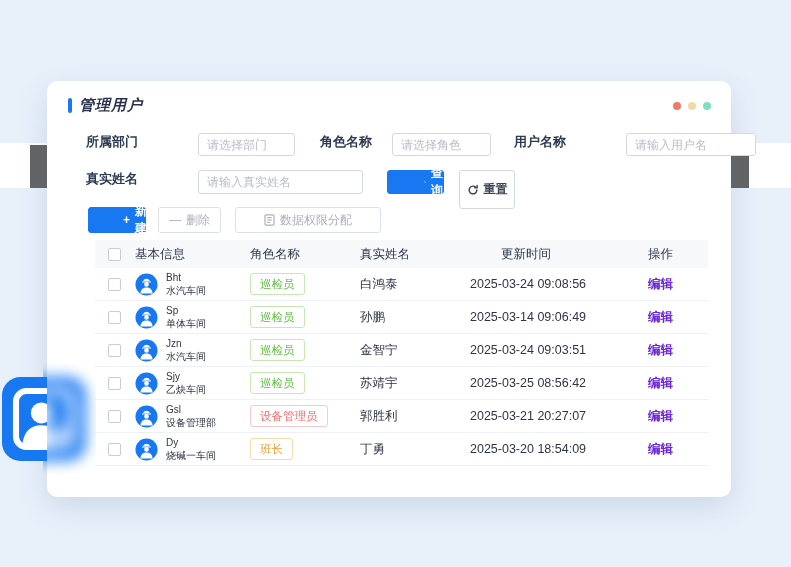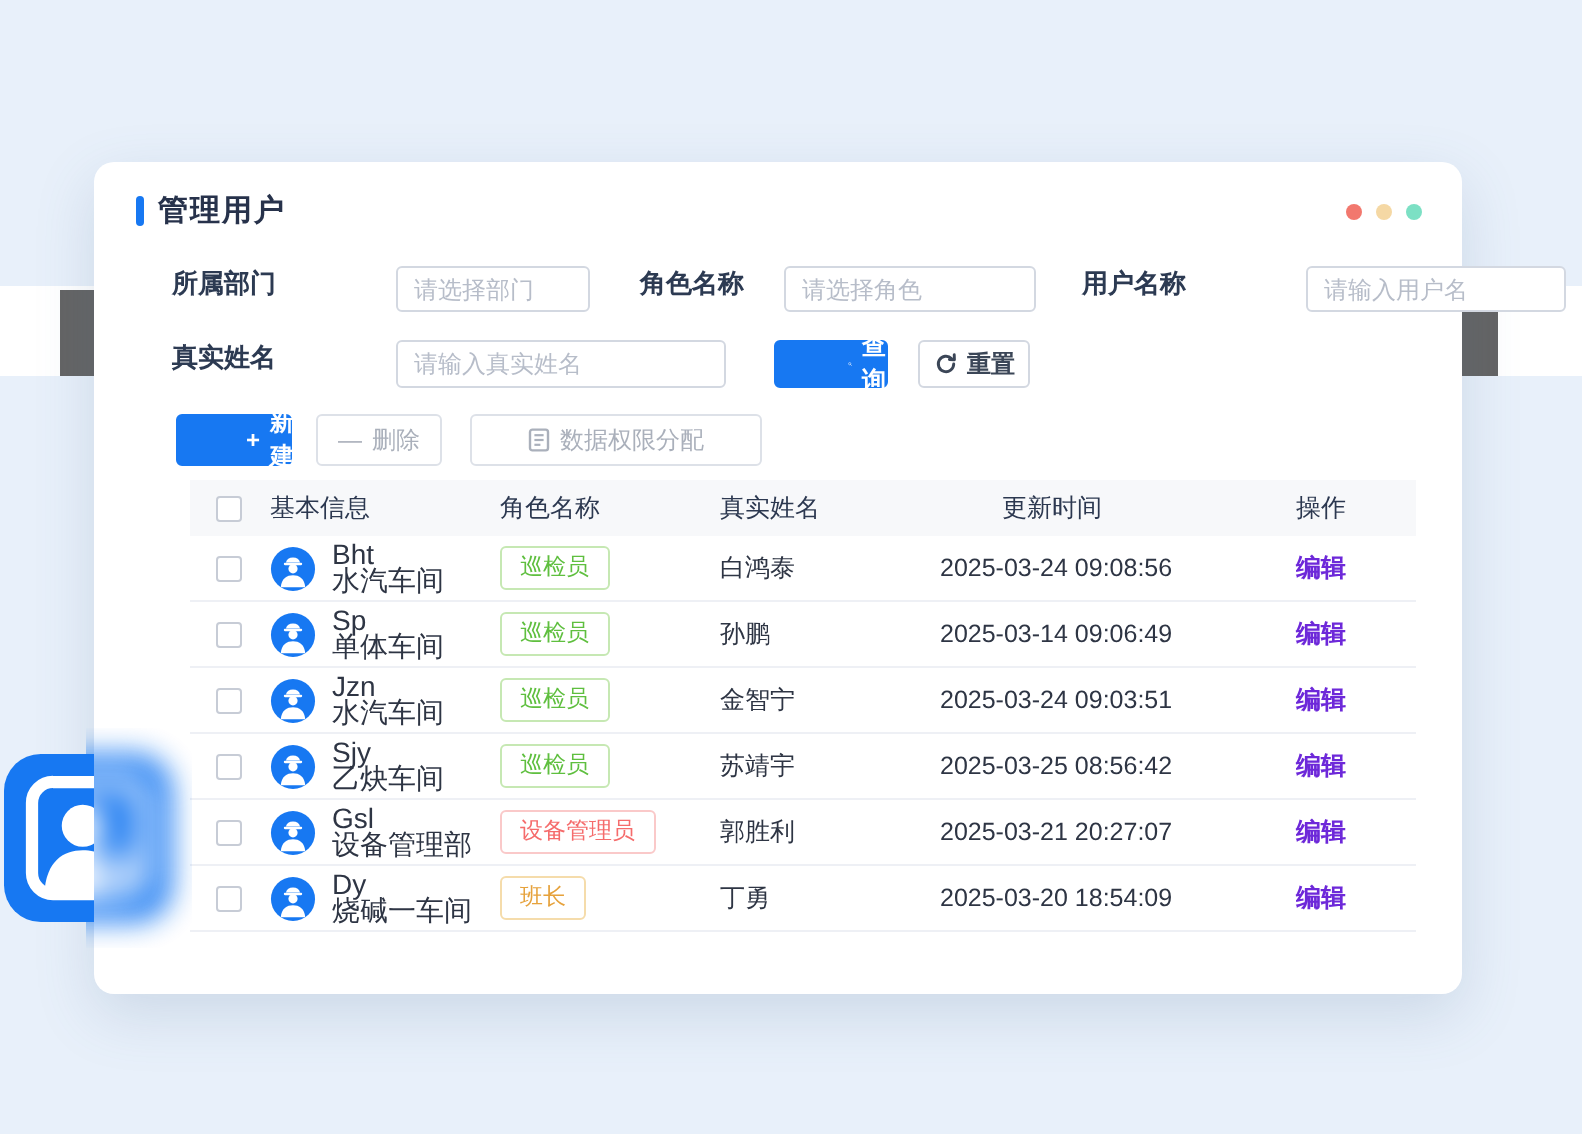--- a/index.html
+++ b/index.html
@@ -11,45 +11,45 @@
   .bg-bar { position:absolute; top:145px; height:43px; background:#646464; }
   .bg-bar.left { left:30px; width:17px; }
   .bg-bar.right { left:731px; width:18px; }
 
   
   .card { position:absolute; left:47px; top:81px; width:684px; height:416px; background:#fff;
           border-radius:10px; box-shadow:0 10px 30px rgba(80,110,150,0.18); z-index:1; }
 
   .card-header { position:absolute; top:15px; left:21px; right:20px; display:flex;
                  align-items:center; justify-content:space-between; }
-  .title-wrap { display:flex; align-items:center; }
+  .title-wrap { display:flex; align-items:center;font-style:italic; }
   .accent-bar { width:4px; height:15px; border-radius:2px; background:#1778F2; margin-right:7px; }
   .page-title { font-size:15px; font-weight:bold; color:#27324b; letter-spacing:1px; }
   .dots { display:flex; align-items:center; gap:7px; }
   .dot { width:8px; height:8px; border-radius:50%; }
   .dot-red { background:#F2786E; } .dot-yellow { background:#F5D8A4; } .dot-green { background:#7CE0C4; }
 
   
   .filter-row { position:absolute; display:flex; align-items:flex-start; }
   .filter-row.r1 { left:39px; top:52px; height:23px; }
   .filter-row.r2 { left:39px; top:89px; height:24px; }
   .f-label { font-size:13px; font-weight:bold; color:#2c3a52; margin-right:20px; white-space:nowrap; }
   .f-input { height:23px; border:1px solid #d3d8e1; border-radius:3px; padding:0 8px;
              font-size:12px; color:#333; outline:none; background:#fff; font-family:inherit;margin-left:40px; }
   .f-input::placeholder { color:#b7bdc9; }
-  .w1 { width:97px; } .w2 { width:126px; margin-left:0; } .w3 { width:130px; } .w4 { width:165px; height:24px; }
+  .w1 { width:97px; } .w2 { width:99px; margin-left:0; } .w3 { width:130px; } .w4 { width:165px; height:24px; }
   .ml25 { margin-left:25px; } .ml23 { margin-left:23px; }
 
   .btn { display:inline-flex; align-items:center; justify-content:center; border-radius:3px;
          font-size:12px; cursor:pointer; border:1px solid transparent; font-family:inherit; gap:5px; }
   .btn-primary { background:#1778F2; color:#fff; border-color:#1778F2; font-weight:bold;padding-left:36px; }
   .btn-plain { background:#fff; color:#3b4657; border-color:#d3d8e1; font-weight:bold; }
   .btn-disabled { background:#fff; color:#aab0bb; border-color:#dde1e8; cursor:not-allowed; }
   .btn-search { width:57px; height:24px; margin-left:24px; }
-  .btn-reset { width:56px; height:24px; margin-left:15px; }
+  .btn-reset { width:56px; height:39px; margin-left:15px; }
 
   .toolbar { position:absolute; left:41px; top:126px; display:flex; align-items:center; }
   .btn-create { width:58px; height:26px; }
   .btn-delete { width:63px; height:26px; margin-left:12px; }
   .btn-perm { width:146px; height:26px; margin-left:14px; }
   .icon-glyph { font-size:12px; line-height:1; }
 
   
   .tbl { position:absolute; left:48px; top:159px; width:613px; font-size:12.5px; color:#2e3544; }
   .trow { display:flex; align-items:center; }
@@ -57,21 +57,21 @@
   .tbody .trow { height:33px; border-bottom:1px solid #eef0f5; background:#fff; }
   .col-check { width:38px; display:flex; justify-content:center; }
   .col-info { width:112px; padding-left:2px; display:flex; align-items:center; }
   .col-role { width:110px; padding-left:5px; }
   .col-name { width:110px; padding-left:5px; }
   .col-time { width:175px; padding-left:5px; white-space:nowrap; }
   .col-action { width:68px; padding-left:8px; }
   .thead .col-time { padding-left:36px; }
   .checkbox { width:13px; height:13px; border:1px solid #c7ccd6; border-radius:2px; background:#fff; cursor:pointer; }
   .avatar { width:23px; height:23px; margin-right:8px; flex:0 0 auto; }
-  .info-lines { display:flex; flex-direction:column; justify-content:space-between; line-height:13.5px; font-size:14px; }
+  .info-lines { display:flex; flex-direction:column; justify-content:space-between; line-height:13.5px; font-size:10px; }
   .tag { display:inline-block; padding:2px 9px; font-size:11.5px; line-height:1.4;
          border-radius:3px; border:1px solid; background:#fff; }
   .tag-green { color:#5fbf3f; border-color:#c6e8b3; }
   .tag-red { color:#f56c6c; border-color:#fac9c9; }
   .tag-yellow { color:#e6a23c; border-color:#f5dcab; }
   .edit-link { color:#6d28d9; font-weight:bold; font-size:12.5px; cursor:pointer; text-decoration:none; }
 
   
   .decor { position:absolute; left:2px; top:374px; width:84px; height:90px; z-index:2; }
   .decor svg { position:absolute; left:0; top:0; width:84px; height:90px; }

